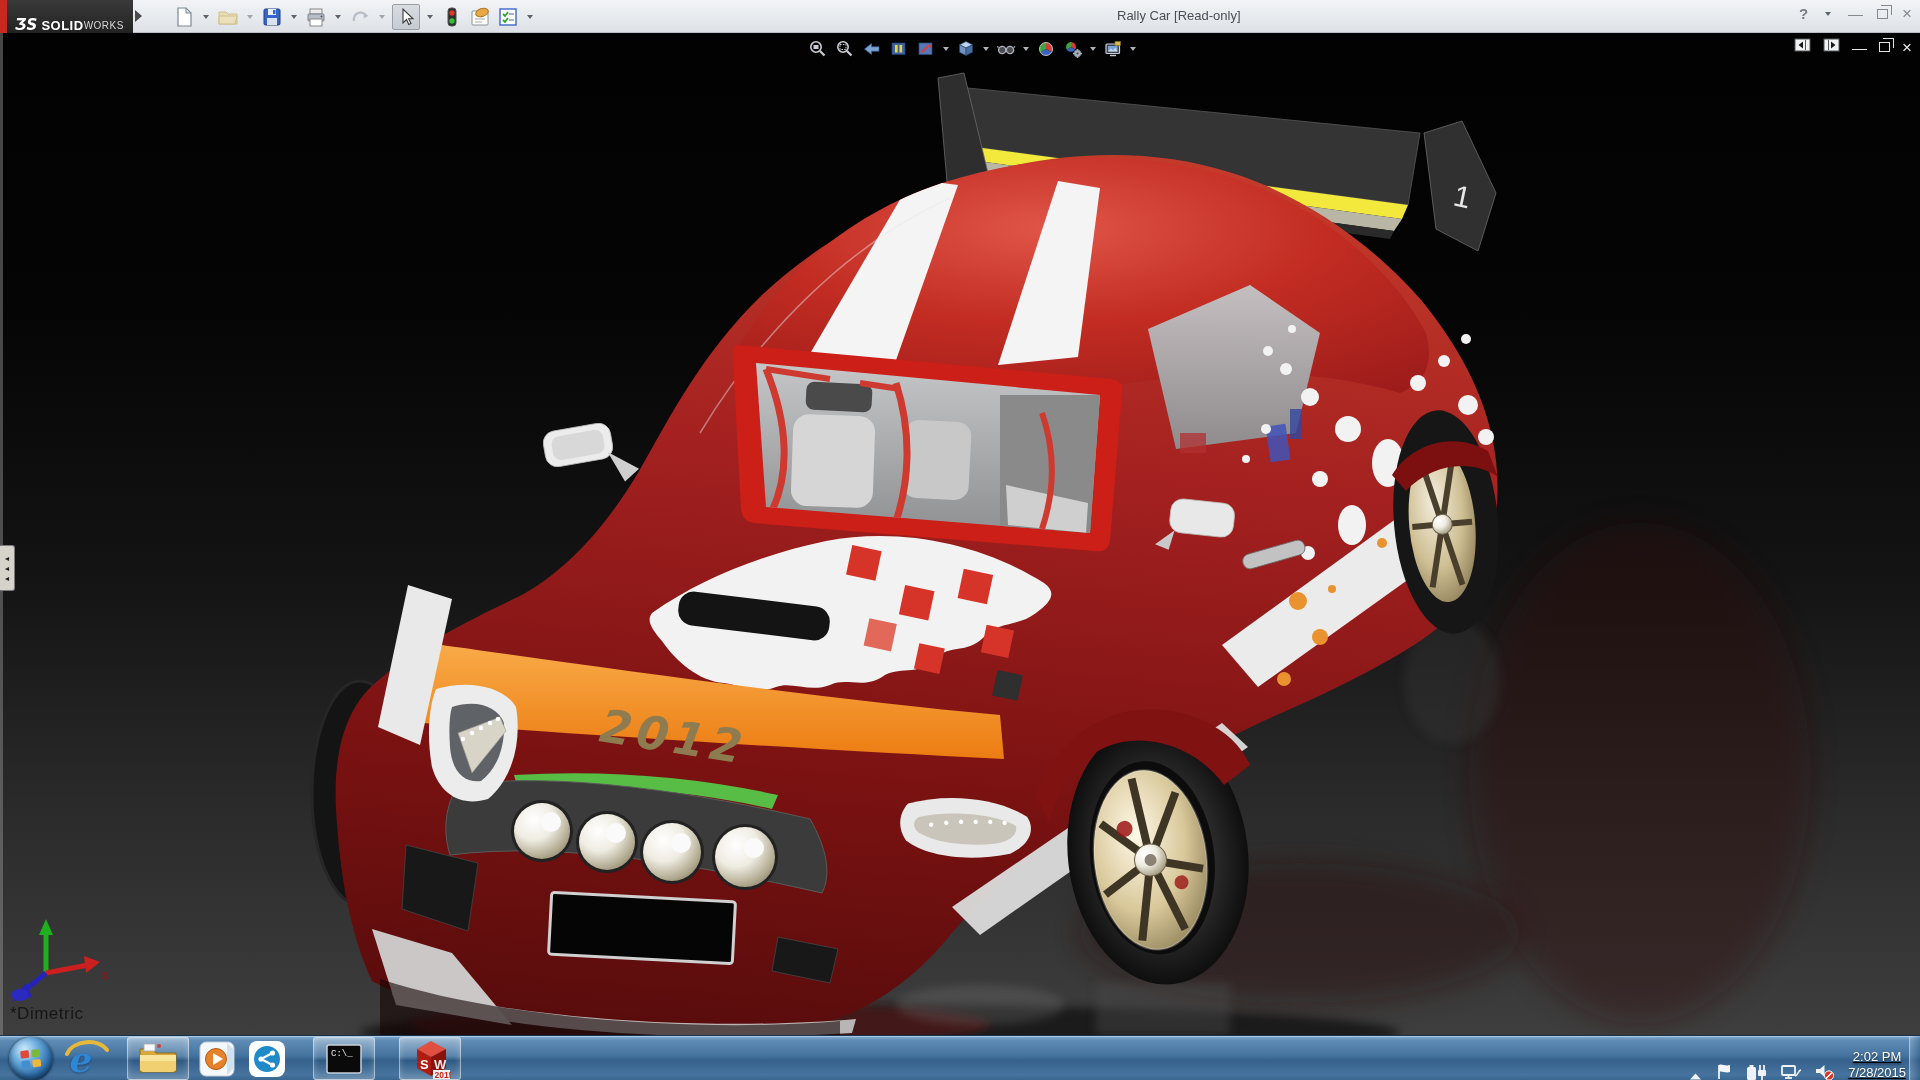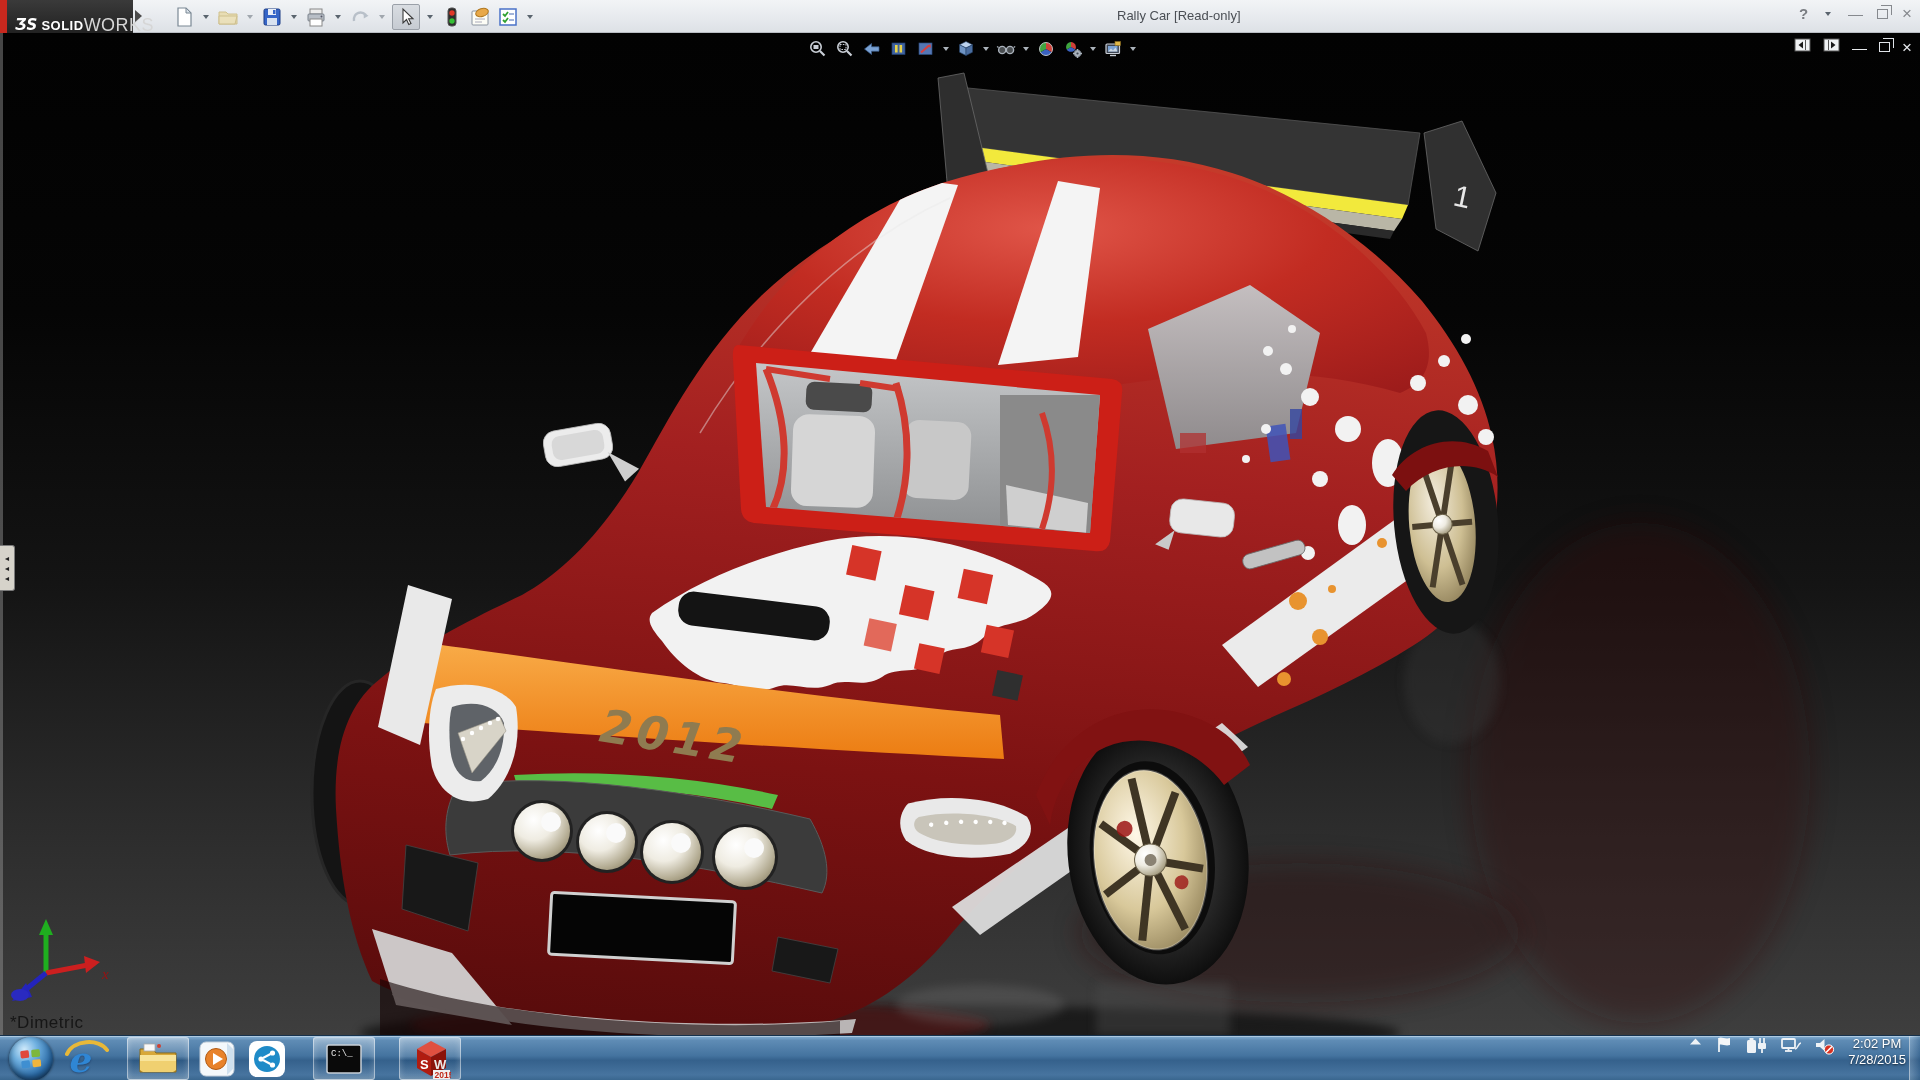--- a/index.html
+++ b/index.html
@@ -9,21 +9,21 @@
   
   .titlebar{position:absolute;top:0;left:0;width:1920px;height:33px;
     background:linear-gradient(180deg,#f2f4f6 0%,#e7eaee 55%,#dde1e6 100%);
     border-bottom:1px solid #b9bdc3;}
   .red-edge{position:absolute;left:0;top:0;width:7px;height:33px;background:#c8281e;}
   .logo-block{position:absolute;left:7px;top:0;width:126px;height:50px;
     background:linear-gradient(180deg,#3a3a3a,#151515);display:flex;align-items:center;
     padding-left:8px;color:#fff;}
   .logo-glyph{font-family:"DejaVu Sans",sans-serif;font-style:italic;font-weight:bold;font-size:15px;margin-right:4px;}
   .logo-bold{font-weight:bold;font-size:13px;letter-spacing:.5px;}
-  .logo-light{font-weight:normal;font-size:18px;color:#d6d6d6;letter-spacing:.5px;}
+  .logo-light{font-weight:normal;font-size:10px;color:#d6d6d6;letter-spacing:.5px;}
   .logo-arrow{position:absolute;left:135px;top:10px;width:0;height:0;
     border-top:6px solid transparent;border-bottom:6px solid transparent;border-left:7px solid #4a4a4a;}
   .main-tools{position:absolute;left:172px;top:3px;height:27px;display:flex;align-items:center;gap:4px;}
   .tool{width:24px;height:25px;display:flex;align-items:center;justify-content:center;}
   .tool.disabled{opacity:.5;}
   .crt{width:0;height:0;border-left:3.5px solid transparent;border-right:3.5px solid transparent;
     border-top:4px solid #5a646e;margin:0 3px;}
   .sel-box{width:28px;height:26px;border:1px solid #9aa0a8;background:linear-gradient(180deg,#d9dde2,#c6cbd2);
     display:flex;align-items:center;justify-content:center;border-radius:2px;}
   .win-title{position:absolute;left:1117px;top:8px;font-size:13px;color:#4b4f55;}
@@ -40,38 +40,38 @@
     background:linear-gradient(180deg,#020202 0%,#050505 28%,#141414 55%,#2b2b2b 78%,#3e3e3e 100%);}
   .edge-line{position:absolute;left:0;top:0;bottom:0;width:3px;background:#9a9a9a;opacity:.45;}
   .panel-tab{position:absolute;left:0;top:512px;width:15px;height:46px;background:#d6d3ca;
     border:1px solid #7a7a7a;border-left:none;border-radius:0 3px 3px 0;
     display:flex;flex-direction:column;align-items:center;justify-content:center;gap:1px;
     font-size:7px;color:#222;line-height:9px;}
   .hud{position:absolute;left:806px;top:4px;height:24px;display:flex;align-items:center;gap:3px;}
   .hud .crt{border-top-color:#aab2ba;margin:0 2px;}
   .doc-controls{position:absolute;right:8px;top:5px;display:flex;align-items:center;gap:12px;color:#e6e9ec;}
   .doc-controls .glyph-btn{color:#e6e9ec;}
-  .orient-label{position:absolute;left:10px;bottom:2px;font-size:17px;color:#161616;letter-spacing:.5px;}
+  .orient-label{position:absolute;left:10px;bottom:11px;font-size:17px;color:#161616;letter-spacing:.5px;}
   .carsvg{position:absolute;inset:0;width:100%;height:100%;}
 
   
   .taskbar{position:absolute;top:1035px;left:0;width:1920px;height:45px;
     background:linear-gradient(180deg,#85b0d4 0%,#5f8cb5 10%,#44739f 45%,#35618c 55%,#47749f 88%,#3a678f 100%);
     border-top:1px solid #16324d;box-shadow:inset 0 1px 0 rgba(255,255,255,.35);}
   .tb-left{position:absolute;left:0;top:0;height:45px;display:flex;align-items:center;}
   .orb{width:44px;height:44px;border-radius:50%;margin-left:9px;position:relative;
     background:radial-gradient(circle at 35% 28%,#cfe9fa 0%,#6fb0e0 30%,#2a6aa6 65%,#133f6d 100%);
     box-shadow:inset 0 -3px 6px rgba(0,0,0,.5),0 0 3px rgba(0,0,0,.6);}
   .task-btn{height:43px;min-width:62px;margin-left:6px;display:flex;align-items:center;justify-content:center;
     border-radius:3px;}
   .task-btn.open{border:1px solid rgba(255,255,255,.5);
     background:linear-gradient(180deg,rgba(255,255,255,.35) 0%,rgba(255,255,255,.12) 45%,rgba(30,70,110,.25) 55%,rgba(255,255,255,.15) 100%);
     box-shadow:inset 0 0 6px rgba(255,255,255,.25);margin-left:24px;}
   .task-btn.flat{min-width:44px;border:none;background:transparent;}
-  .tray{position:absolute;right:14px;top:0;height:45px;display:flex;align-items:flex-start;gap:13px;}
+  .tray{position:absolute;right:14px;top:0;height:45px;display:flex;align-items:flex-end;gap:13px;text-decoration:underline;}
   .clock{color:#fff;font-size:13px;text-align:center;line-height:16px;text-shadow:0 1px 2px rgba(0,0,0,.65);}
   .show-desktop{position:absolute;right:0;top:0;width:11px;height:45px;
     border-left:1px solid rgba(255,255,255,.55);
     background:linear-gradient(90deg,rgba(255,255,255,.18),rgba(40,80,120,.3));}
   .ie-e{font-family:"DejaVu Serif",serif;font-style:italic;font-weight:bold;font-size:36px;color:#2f86d4;
     text-shadow:0 1px 2px rgba(0,20,60,.4);position:relative;line-height:34px;}
 </style>
 </head>
 <body>
 

